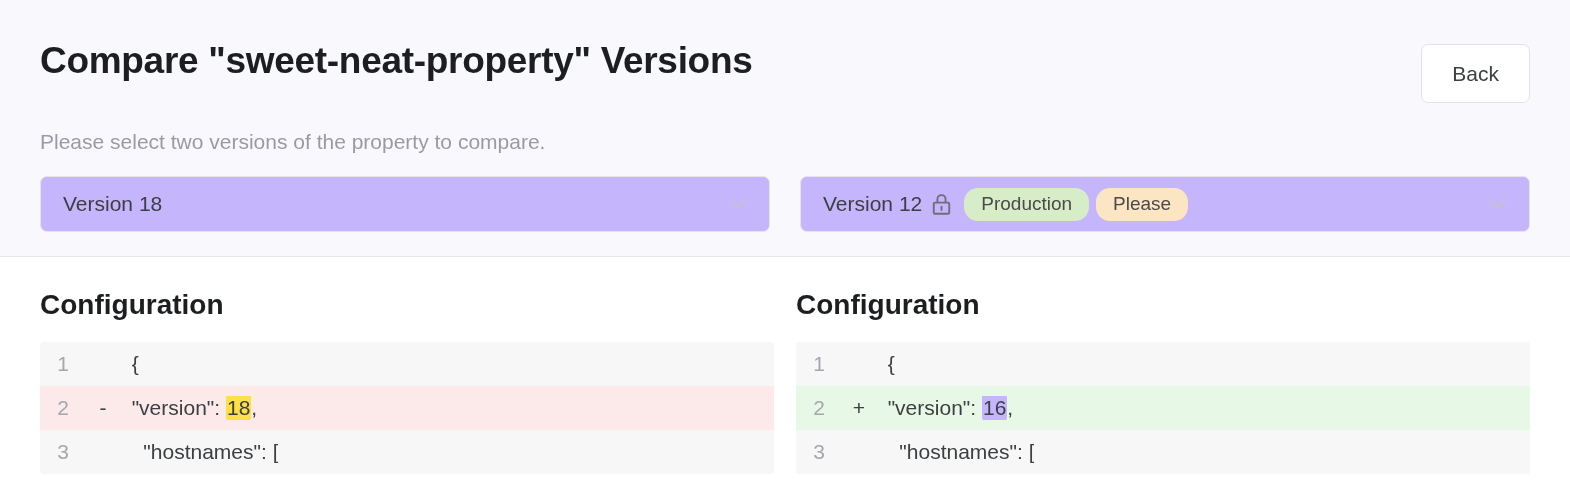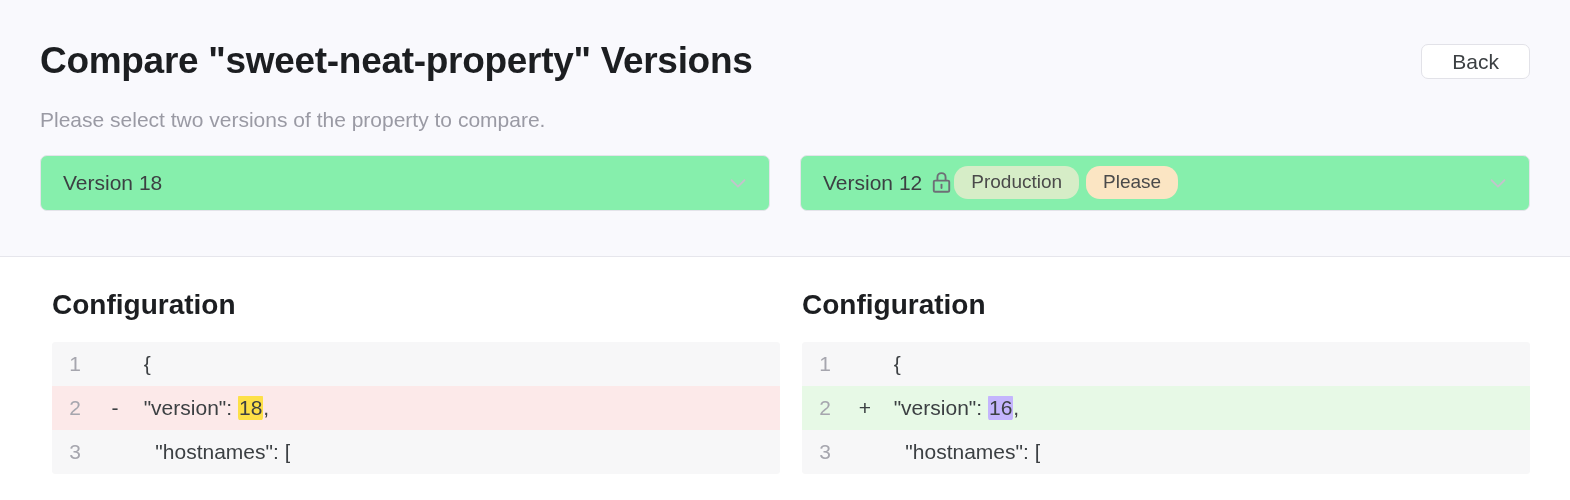--- a/index.html
+++ b/index.html
@@ -38,21 +38,21 @@
     margin: 0;
     white-space: nowrap;
   }
   .back-button {
     background: #ffffff;
     border: 1px solid #e2e2e8;
     border-radius: 7px;
     color: #3c4043;
     font-size: 21px;
     font-family: "Liberation Sans", sans-serif;
-    padding: 4px 30px;
+    padding: 16px 30px;
     cursor: pointer;
     line-height: 1.2;
     margin-top: 4px;
   }
   .subtitle {
     font-size: 21px;
     color: #9a9aa4;
     margin: 26px 0 0 0;
     line-height: 1.25;
   }
@@ -60,21 +60,21 @@
   
   .selector-row {
     display: flex;
     gap: 30px;
     margin-top: 21px;
   }
   .select-box {
     flex: 1 1 0;
     min-width: 0;
     height: 56px;
-    background: #86efac;
+    background: #c4b5fd;
     border: 1px solid #e4e4ea;
     border-radius: 7px;
     display: flex;
     align-items: center;
     padding: 0 20px 0 22px;
     box-sizing: border-box;
     cursor: pointer;
     position: relative;
   }
   .select-value {
@@ -85,21 +85,21 @@
   .lock-icon {
     display: inline-flex;
     margin-left: 9px;
     margin-right: 2px;
     flex: 0 0 auto;
   }
   .badges {
     display: flex;
     align-items: flex-start;
     gap: 7px;
-    margin-left: 0;
+    margin-left: 10px;
   }
   .badge {
     font-size: 19px;
     border-radius: 14px;
     padding: 5px 17px 6px 17px;
     color: #4a4a4a;
     white-space: nowrap;
     line-height: 1.15;
   }
   .badge-production { background: #d6edc7; }
@@ -110,21 +110,20 @@
     display: inline-flex;
     padding-left: 10px;
   }
 
   
   .diff-area {
     padding: 0 40px;
     display: flex;
     gap: 22px;
     box-sizing: border-box;
-    margin-left: 12px;
   }
   .diff-col {
     flex: 1 1 0;
     min-width: 0;
   }
   .col-heading {
     font-size: 28px;
     font-weight: bold;
     color: #1c1e21;
     margin: 33px 0 21px 0;

